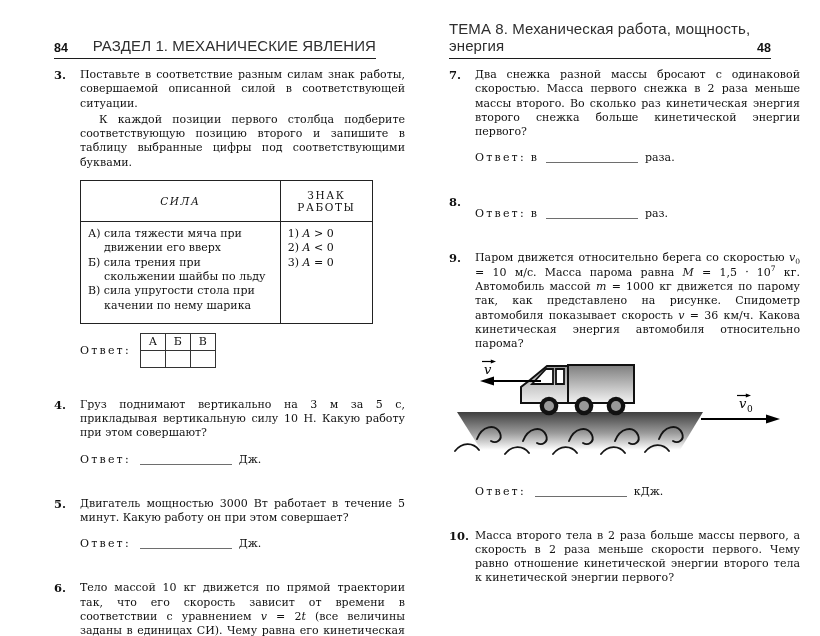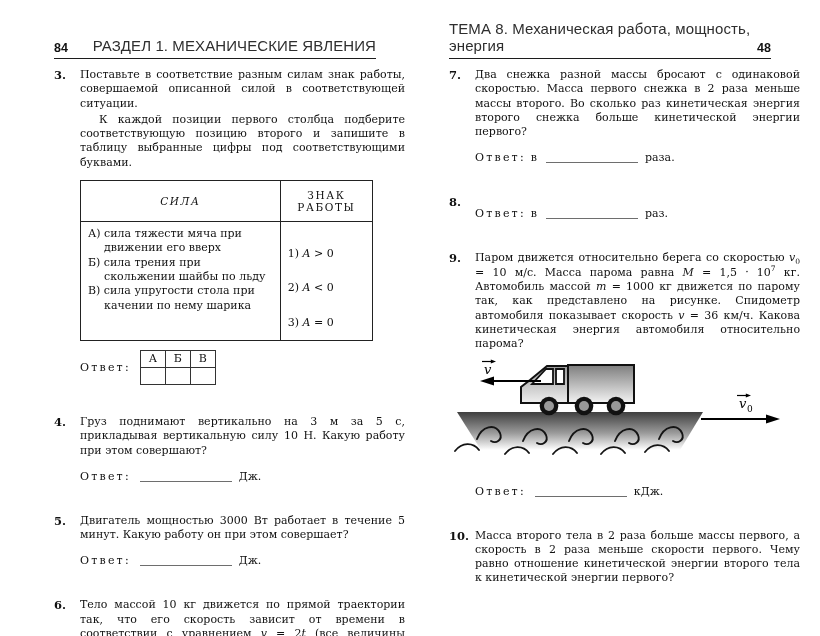--- a/index.html
+++ b/index.html
@@ -35,21 +35,21 @@
   .match-table { border-collapse:collapse; width:293px; margin:10px 0 9px 0; }
   .match-table th, .match-table td { border:1.4px solid #222; }
   .match-table th {
     font-weight:normal; font-size:10.5px; letter-spacing:1.6px;
     text-align:center; padding:8px 2px;
   }
   .match-table td { vertical-align:top; padding:5px 6px 10px 7px; font-size:11px; line-height:14.3px; }
   .col-force { width:192px;font-style:italic; }
   .col-sign { width:86px; }
   .hang { padding-left:16px; text-indent:-16px; }
-  .opt { white-space:nowrap;margin-top:20px; }
+  .opt { white-space:nowrap; }
 
   
   .answer-row { margin:12px 0 20px 0; font-size:11px; line-height:14px; }
   .otvet { letter-spacing:2.2px; }
   .blank {
     display:inline-block; width:92px; height:11px;
     border-bottom:1.1px solid #6e6e6e; margin:0 7px 0 9px; vertical-align:-2px;
   }
   .ans-prefix { margin-left:5px; }
 

